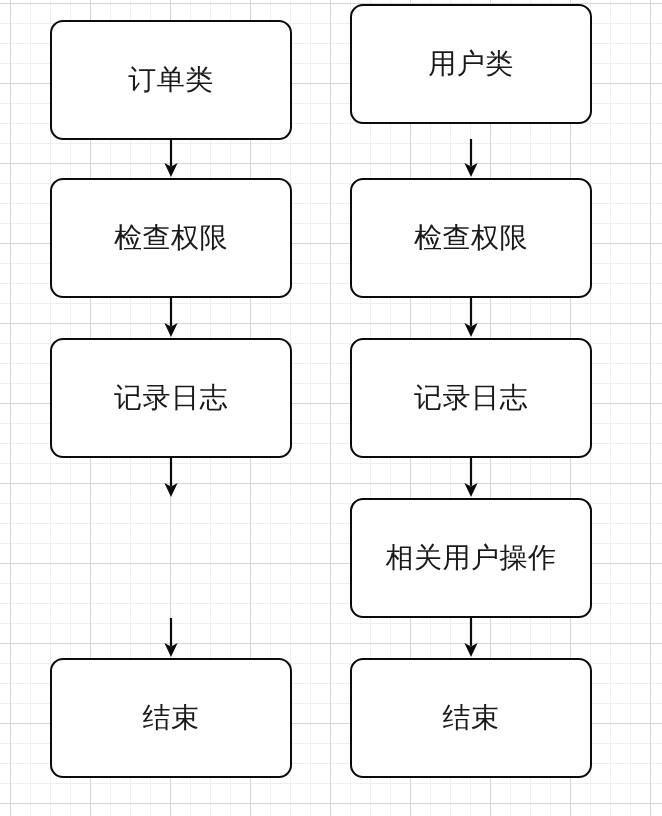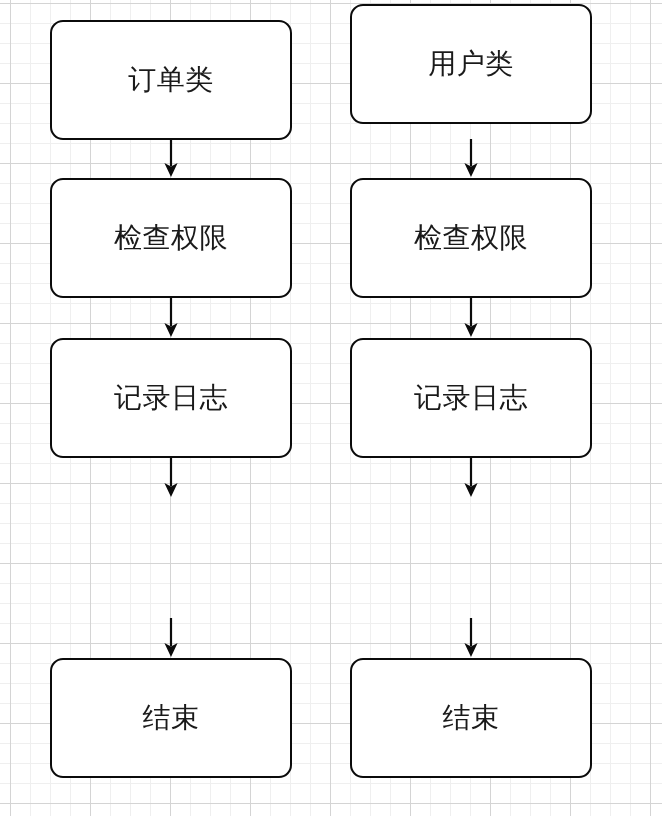--- a/index.html
+++ b/index.html
@@ -157,20 +157,23 @@
       <span class="node-label">记录日志</span>
     </div>
 
     <div class="edge" style="top:458px">
       <svg width="14" height="40" viewBox="0 0 14 40">
         <line x1="7" y1="0" x2="7" y2="28" stroke="#0b0b0b" stroke-width="2.2"></line>
         <path d="M7 39 L0.4 25 L7 28.6 L13.6 25 Z" fill="#0b0b0b"></path>
       </svg>
     </div>
 
+    <div class="node" style="top:498px">
+      <span class="node-label">相关用户操作</span>
+    </div>
 
     <div class="edge" style="top:618px">
       <svg width="14" height="40" viewBox="0 0 14 40">
         <line x1="7" y1="0" x2="7" y2="28" stroke="#0b0b0b" stroke-width="2.2"></line>
         <path d="M7 39 L0.4 25 L7 28.6 L13.6 25 Z" fill="#0b0b0b"></path>
       </svg>
     </div>
 
     <div class="node" style="top:658px">
       <span class="node-label">结束</span>

